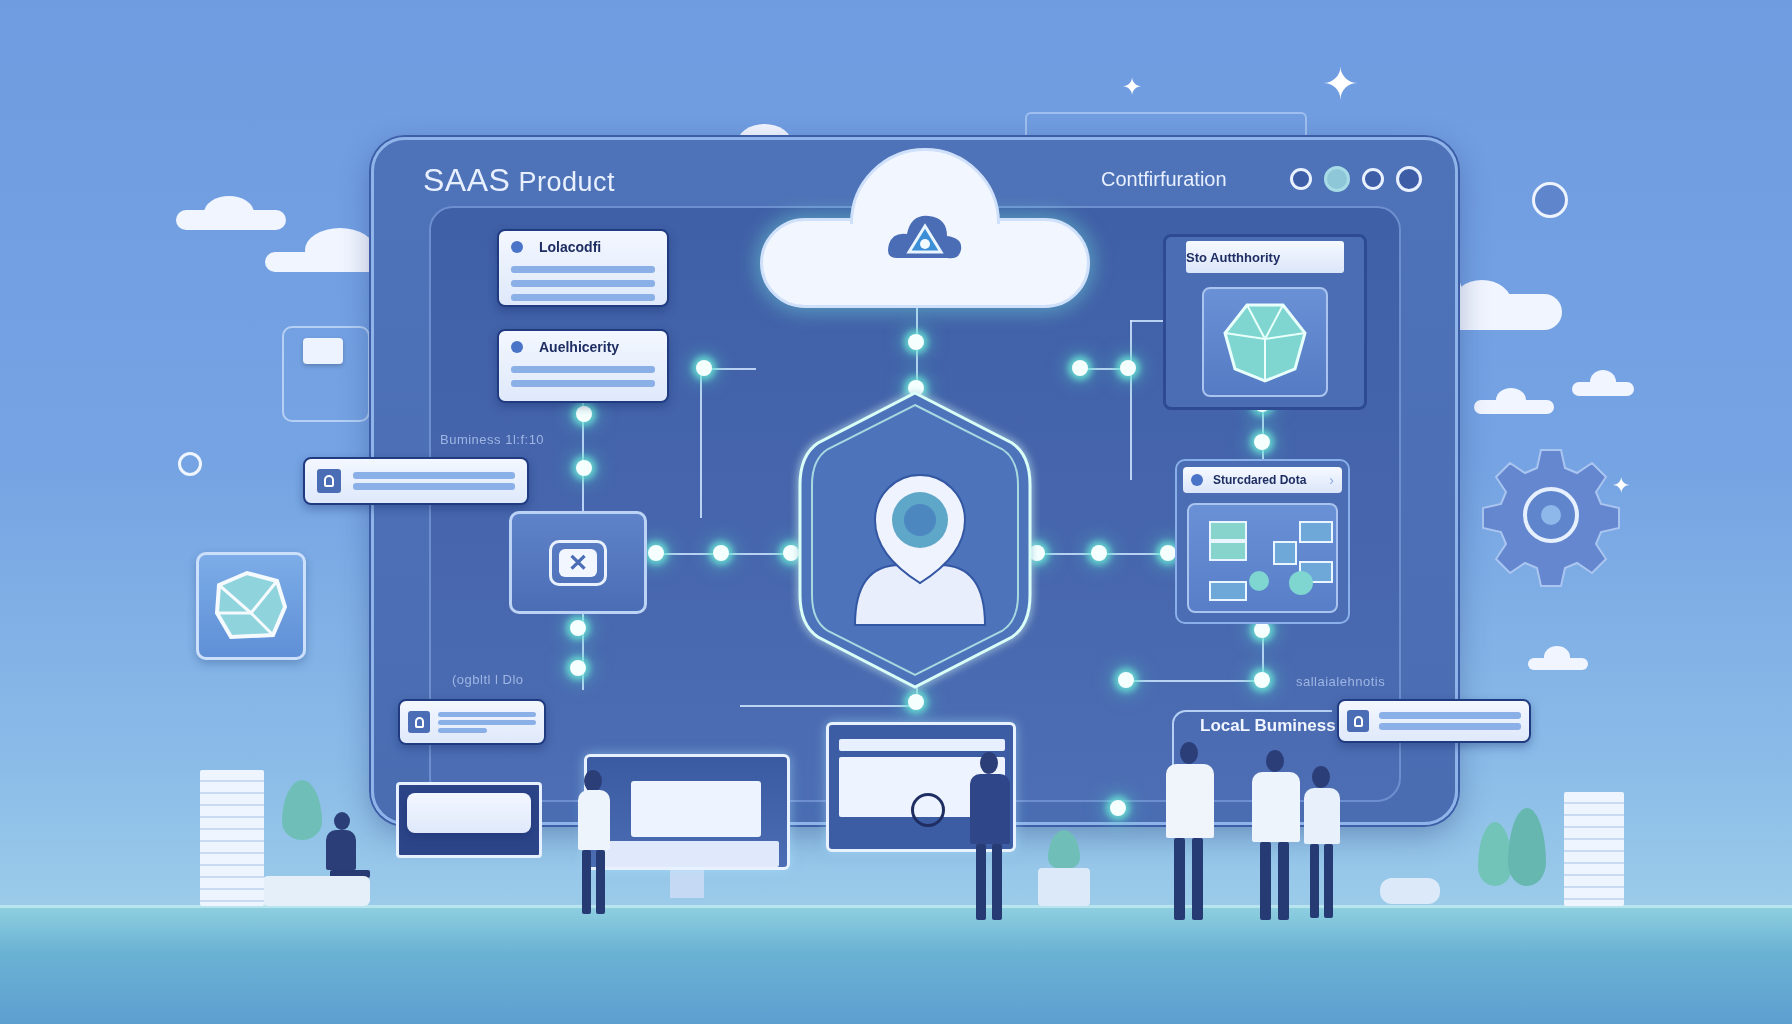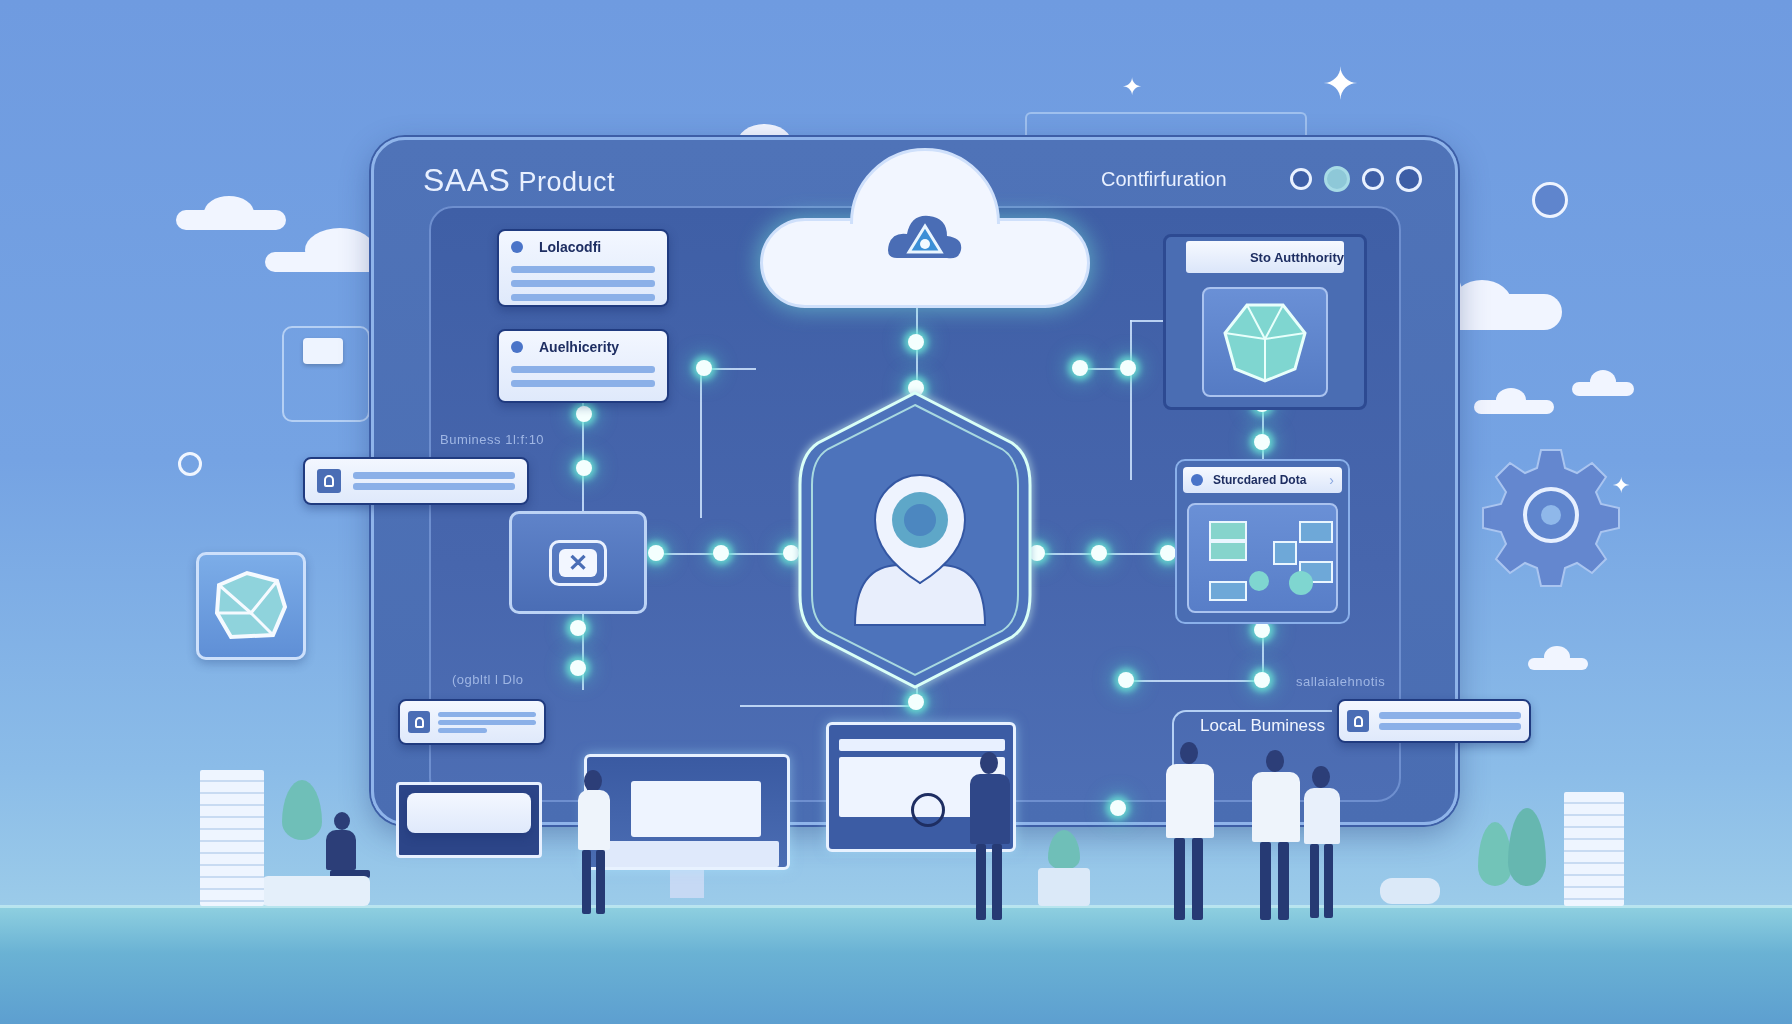--- a/index.html
+++ b/index.html
@@ -270,21 +270,21 @@
     <svg width="150" height="170" viewBox="0 0 150 170">
       <path d="M10 160 Q10 100 55 100 L75 118 L95 100 Q140 100 140 160 Z" fill="#e8eefc" stroke="#3457a3" stroke-width="2"></path>
       <path d="M75 118 Q30 90 30 55 A45 45 0 1 1 120 55 Q120 90 75 118 Z" fill="#eef3fe" stroke="#3457a3" stroke-width="2"></path>
       <circle cx="75" cy="55" r="28" fill="#5ea7c8"></circle>
       <circle cx="75" cy="55" r="16" fill="#4c87c0"></circle>
     </svg>
   </div>
 </div>
 
 <div class="abs" style="left:1163px;top:234px;width:204px;height:176px;border-radius:8px;background:#4a6db3;border:3px solid #2d4a92;">
-  <div style="margin:4px 20px 0;height:32px;background:linear-gradient(180deg,#f6f9ff,#dbe6fa);border-radius:3px;display:flex;align-items:center;justify-content:flex-end;padding-left:20px;">
+  <div style="margin:4px 20px 0;height:32px;background:linear-gradient(180deg,#f6f9ff,#dbe6fa);border-radius:3px;display:flex;align-items:center;justify-content:flex-start;">
     <span class="card-title" style="font-size:13px;">Sto Autthhority</span>
   </div>
   <div style="margin:14px auto 0;width:126px;height:110px;border-radius:8px;background:linear-gradient(180deg,#6a90d6,#557bc4);border:2px solid #aac3ef;display:flex;align-items:center;justify-content:center;">
     <svg width="96" height="90" viewBox="0 0 96 90">
       <polygon points="30,8 66,8 88,36 78,72 48,84 18,72 8,36" fill="#7fd6d0" stroke="#e8fffb" stroke-width="3"></polygon>
       <polyline points="30,8 48,42 66,8" fill="none" stroke="#e8fffb" stroke-width="2"></polyline>
       <polyline points="8,36 48,42 88,36" fill="none" stroke="#e8fffb" stroke-width="2"></polyline>
       <polyline points="48,42 48,84" fill="none" stroke="#e8fffb" stroke-width="2"></polyline>
     </svg>
   </div>
@@ -316,21 +316,21 @@
     <div style="width:9px;height:11px;border:2px solid #fff;border-radius:5px 5px 2px 2px;"></div>
   </div>
   <div style="flex:1;">
     <div class="line" style="margin:3px 0;height:5px;"></div>
     <div class="line" style="margin:3px 0;height:5px;"></div>
     <div class="line short" style="margin:3px 0;height:5px;"></div>
   </div>
 </div>
 
 <div class="abs" style="left:1172px;top:710px;width:160px;height:100px;border:2px solid #b5d0f4;border-right:none;border-bottom:none;border-radius:14px 0 0 0;"></div>
-<div class="abs" style="left:1200px;top:716px;color:#f0f5ff;font-size:17px;font-weight:normal;">LocaL Buminess</div>
+<div class="abs" style="left:1200px;top:716px;color:#f0f5ff;font-size:17px;font-weight:bold;">LocaL Buminess</div>
 
 <div class="abs card" style="left:1337px;top:699px;width:194px;height:44px;display:flex;align-items:center;gap:10px;padding:0 8px;">
   <div style="width:22px;height:22px;background:#4a6db5;border-radius:3px;flex:none;display:flex;align-items:center;justify-content:center;">
     <div style="width:9px;height:11px;border:2px solid #fff;border-radius:5px 5px 2px 2px;"></div>
   </div>
   <div style="flex:1;">
     <div class="line" style="margin:4px 0;"></div>
     <div class="line" style="margin:4px 0;"></div>
   </div>
 </div>

